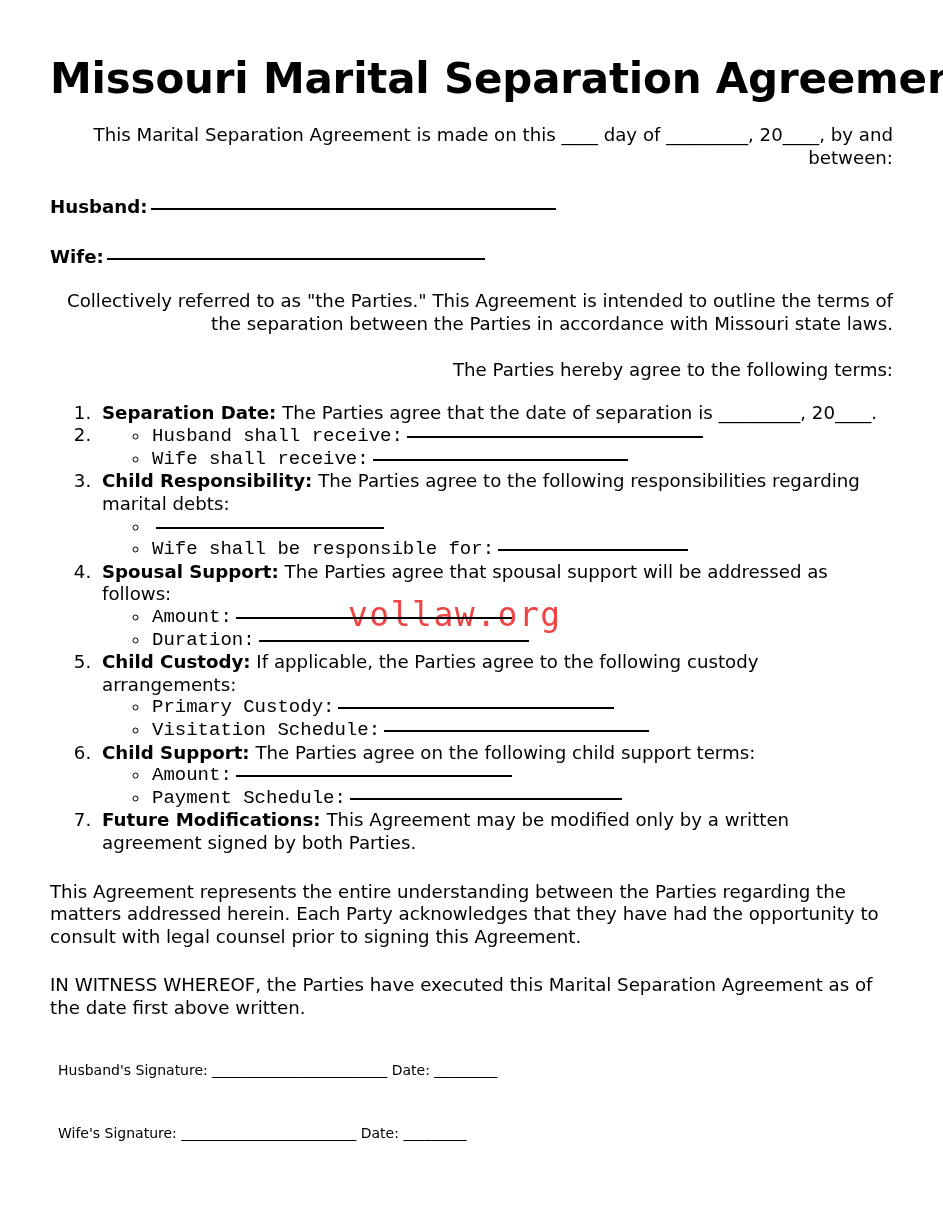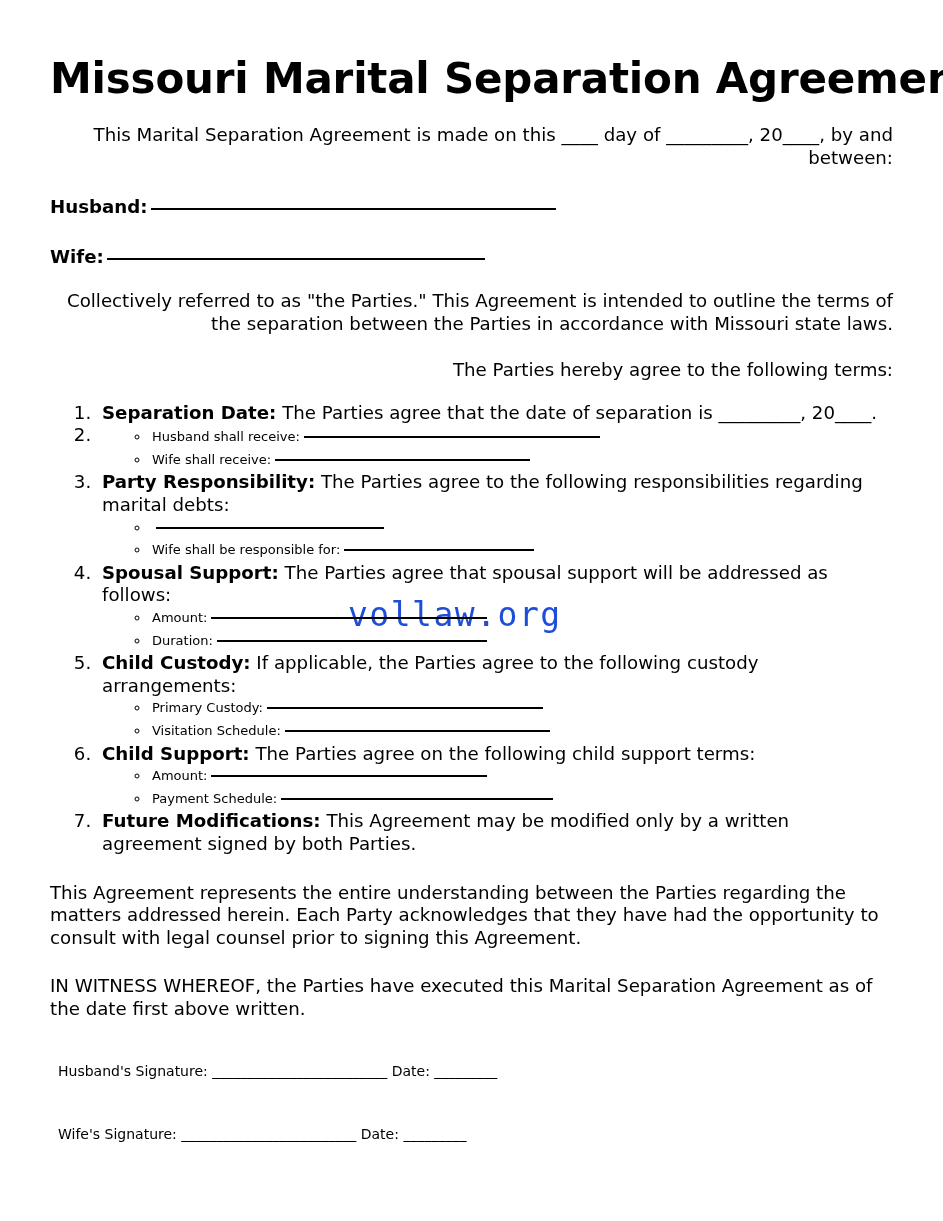--- a/index.html
+++ b/index.html
@@ -81,22 +81,23 @@
   ol.terms > li > .litext {
     display: block;
   }
   ol.terms b {
     font-weight: bold;
   }
   ul.sub {
     list-style-type: circle;
     margin: 0;
     padding-left: 48px;
-    font-size: 13px;
+    font-size: 19px;
     line-height: 22.6px;
+    font-family: Liberation Mono, monospace;
   }
   ul.sub > li {
     padding-left: 2px;
     white-space: nowrap;
   }
   .u {
     display: inline-block;
     border-bottom: 2.2px solid #000;
     vertical-align: 3px;
     margin-left: 4px;
@@ -126,21 +127,21 @@
     padding-top: 32px;
     white-space: nowrap;
   }
   .watermark {
     position: absolute;
     left: 348px;
     top: 595px;
     font-family: "DejaVu Sans Mono", "Liberation Mono", monospace;
     font-size: 33px;
     letter-spacing: 1.5px;
-    color: #1d4ed8;
+    color: #ef4444;
     white-space: nowrap;
     pointer-events: none;
     user-select: none;
   }
 </style>
 </head>
 <body>
 
 <div class="page">
 
@@ -171,21 +172,21 @@
       </li>
 
       <li>
         <ul class="sub">
           <li><span>Husband shall receive:</span><span class="u u-w1"></span></li>
           <li><span>Wife shall receive:</span><span class="u u-w2"></span></li>
         </ul>
       </li>
 
       <li>
-        <span class="litext"><b>Party Responsibility:</b><span> The Parties agree to the following responsibilities regarding marital debts:</span></span>
+        <span class="litext"><b>Child Responsibility:</b><span> The Parties agree to the following responsibilities regarding marital debts:</span></span>
         <ul class="sub">
           <li><span class="u u-w3"></span></li>
           <li><span>Wife shall be responsible for:</span><span class="u u-w4"></span></li>
         </ul>
       </li>
 
       <li>
         <span class="litext"><b>Spousal Support:</b><span> The Parties agree that spousal support will be addressed as follows:</span></span>
         <ul class="sub">
           <li><span>Amount:</span><span class="u u-w5"></span></li>

